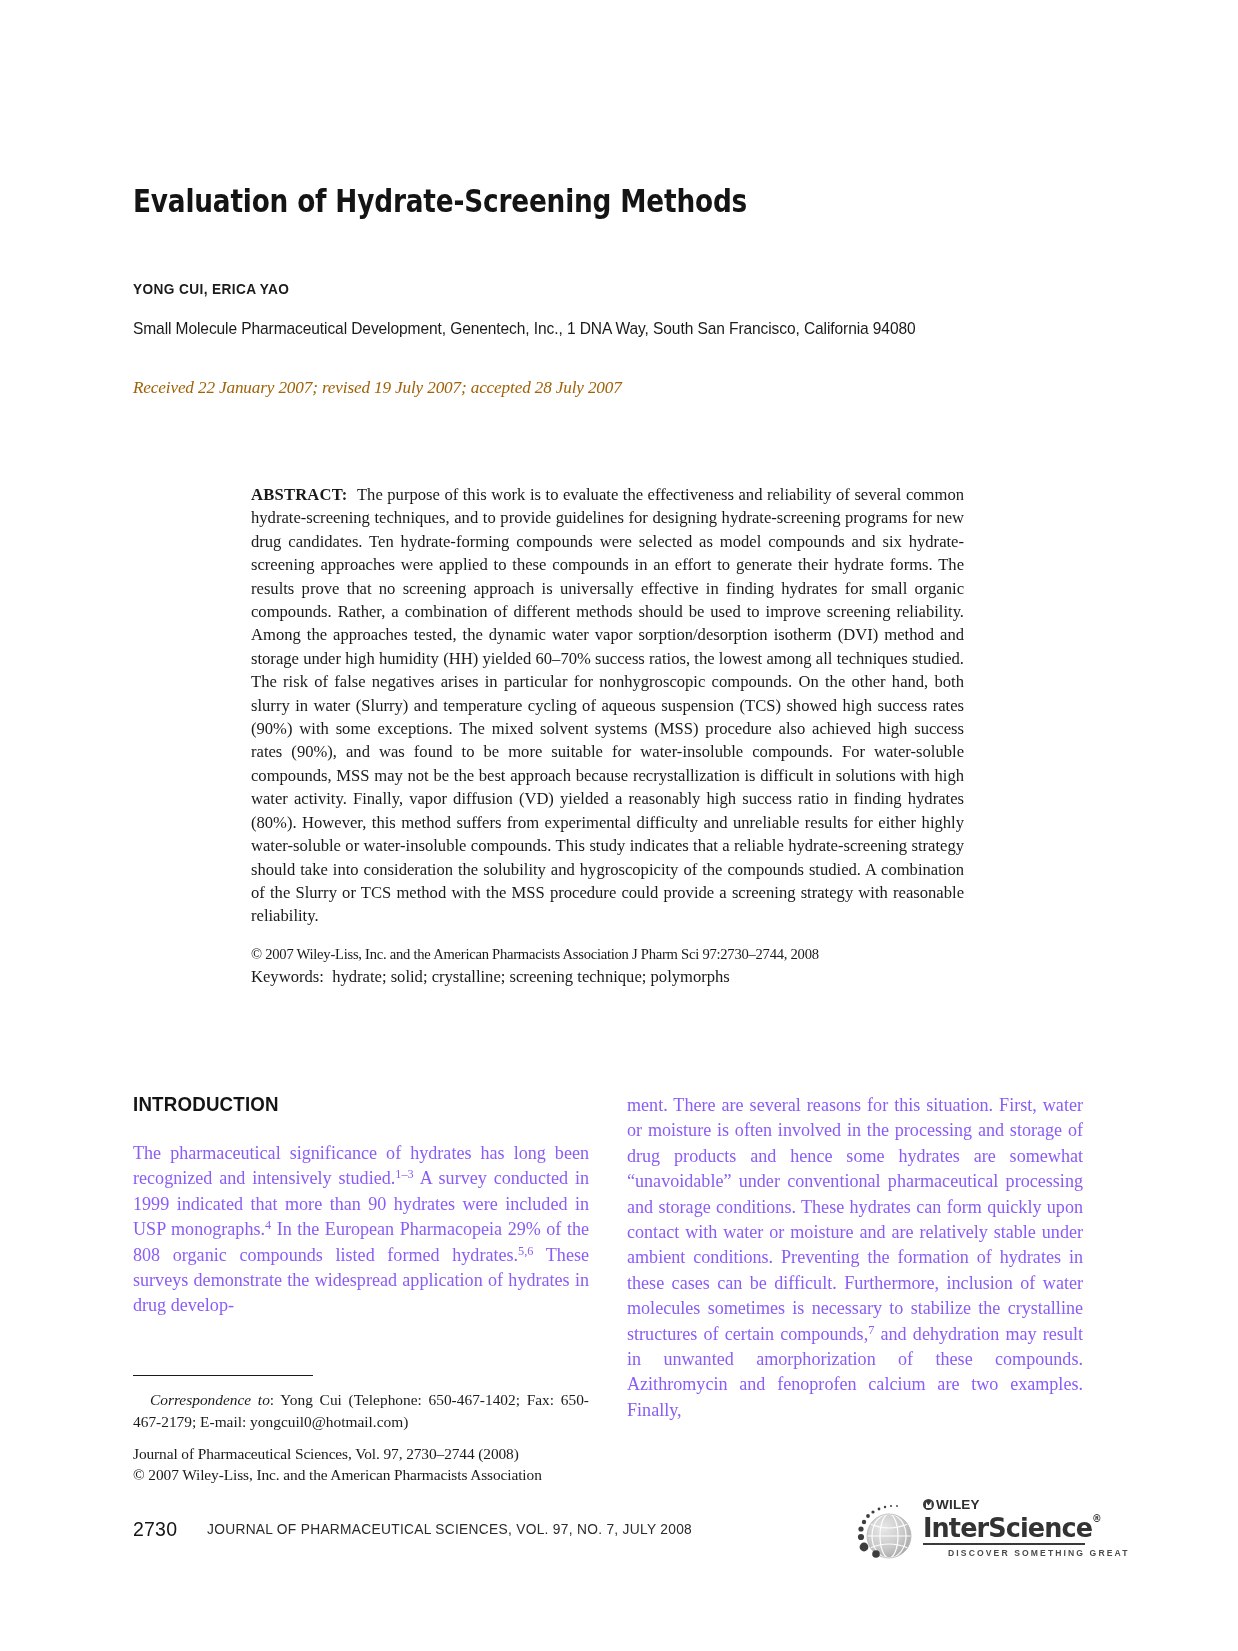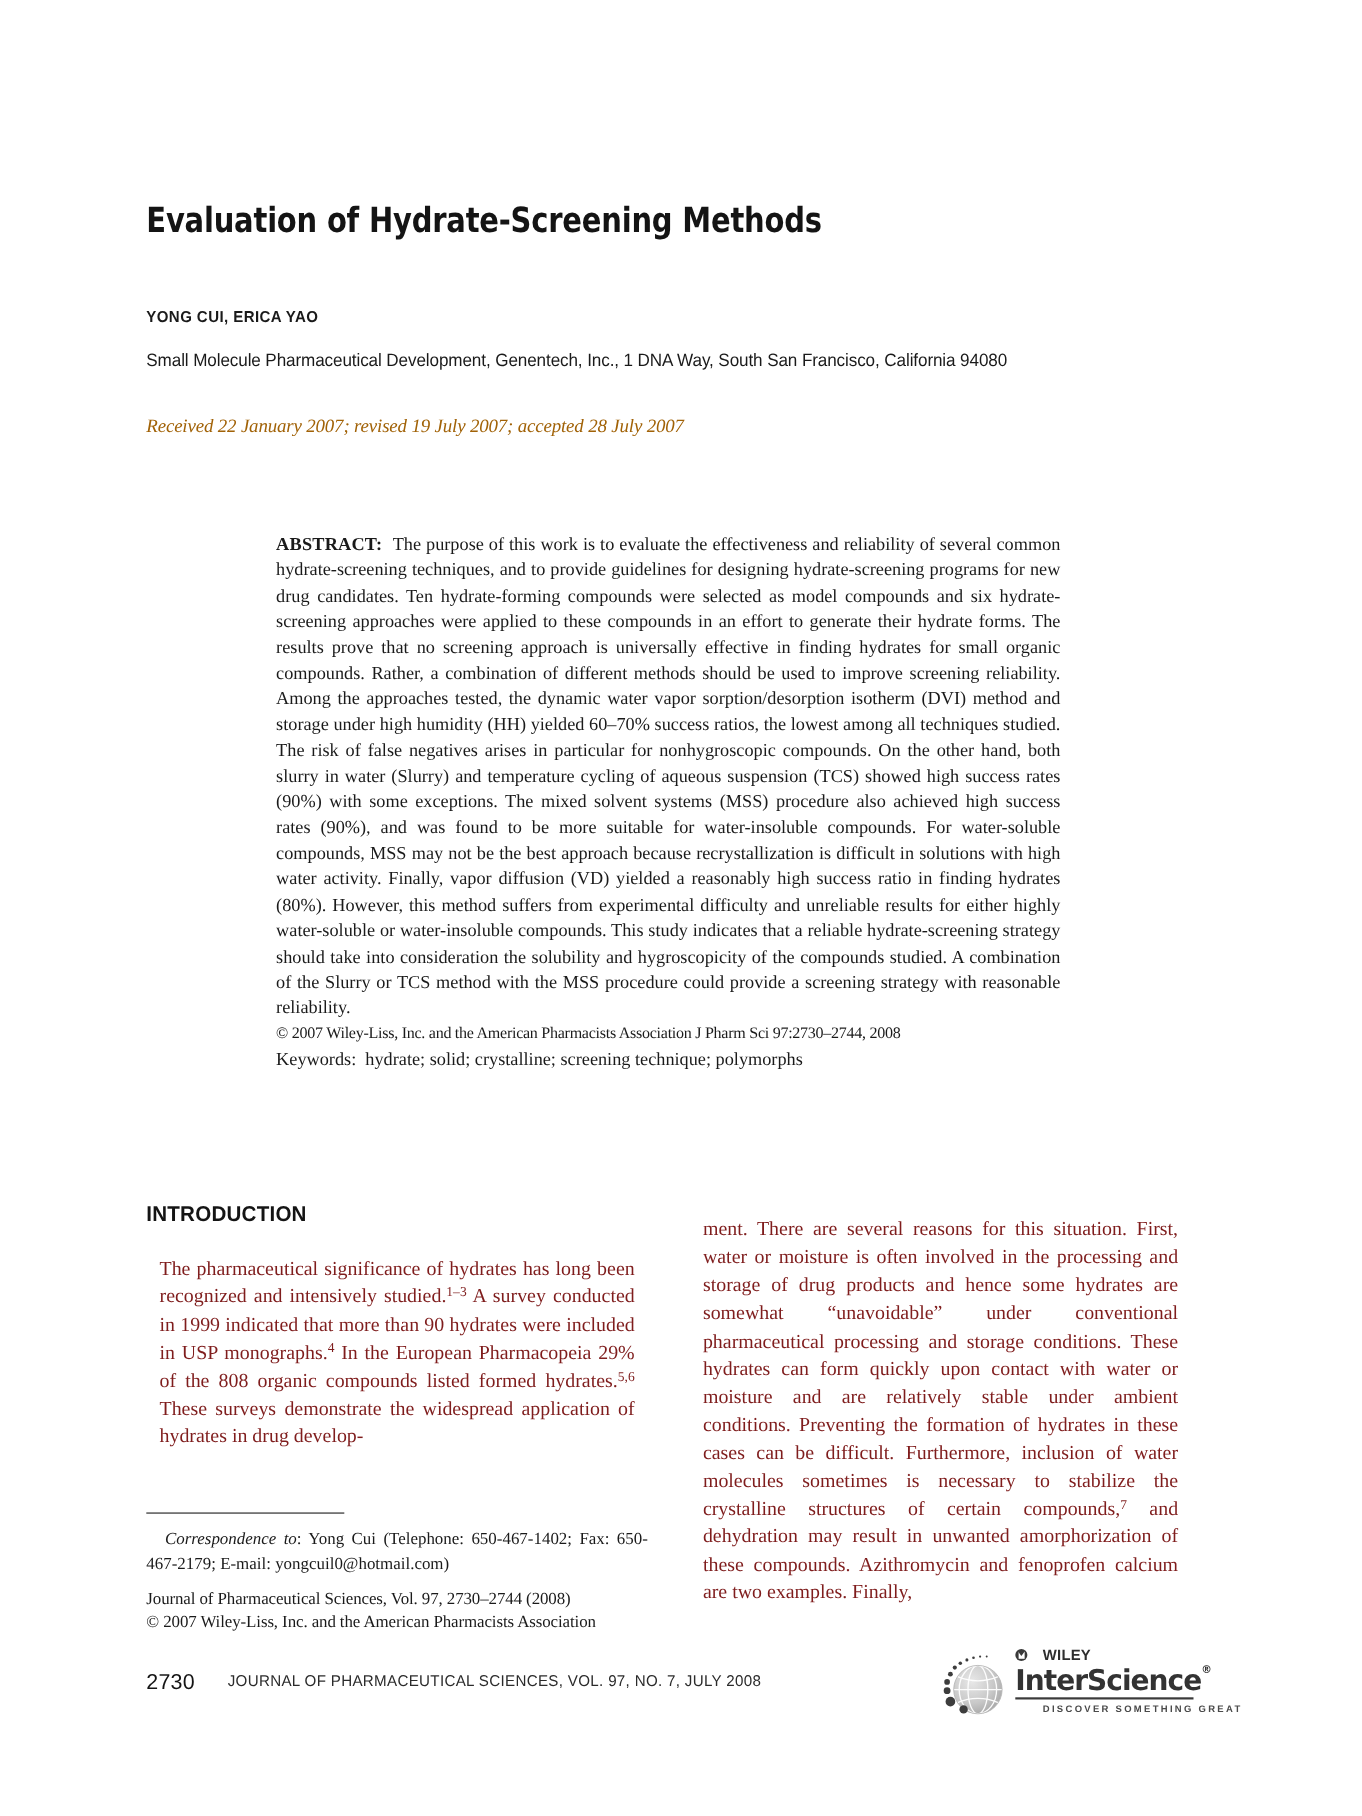--- a/index.html
+++ b/index.html
@@ -101,21 +101,21 @@
     font-weight: 700;
     letter-spacing: 0.2px;
   }
   .abstract-label::after { content: "\00a0\00a0"; }
 
   .copyright-line {
     font-family: "Liberation Serif", serif;
     font-size: 14.6px;
     line-height: 19px;
     color: #1a1a1a;
-    margin-top: 3px;
+    margin-top: 17px;
     letter-spacing: -0.25px;
   }
   .keywords-line {
     font-family: "Liberation Serif", serif;
     font-size: 16.6px;
     line-height: 22px;
     color: #1a1a1a;
     margin-top: 2px;
   }
   .keywords-label {
@@ -141,22 +141,22 @@
     margin: 0 0 25px 0;
     transform: scaleX(0.96);
     transform-origin: left center;
   }
   .body-par {
     font-family: "Liberation Serif", serif;
     font-size: 18.1px;
     line-height: 25.4px;
     text-align: justify;
     text-justify: inter-word;
-    color: #7f1d1d;
-    margin: 12px;
+    color: #8b5cf6;
+    margin: 0;
     hyphens: none;
   }
   .body-par sup {
     font-size: 0.68em;
     vertical-align: 0.45em;
     line-height: 0;
   }
 
   
   .footnote {
@@ -244,21 +244,21 @@
   }
   .logo-wiley {
     font-family: "Liberation Sans", sans-serif;
     font-weight: 700;
     font-size: 13.5px;
     letter-spacing: 0.2px;
     color: #2e2e2e;
     line-height: 1;
     display: flex;
     align-items: center;
-    gap: 14px;
+    gap: 2px;
   }
   .logo-wiley-mark {
     display: inline-block;
     width: 11px;
     height: 11px;
     border-radius: 50%;
     background: #3a3a3a;
     position: relative;
   }
   .logo-wiley-mark::after {

